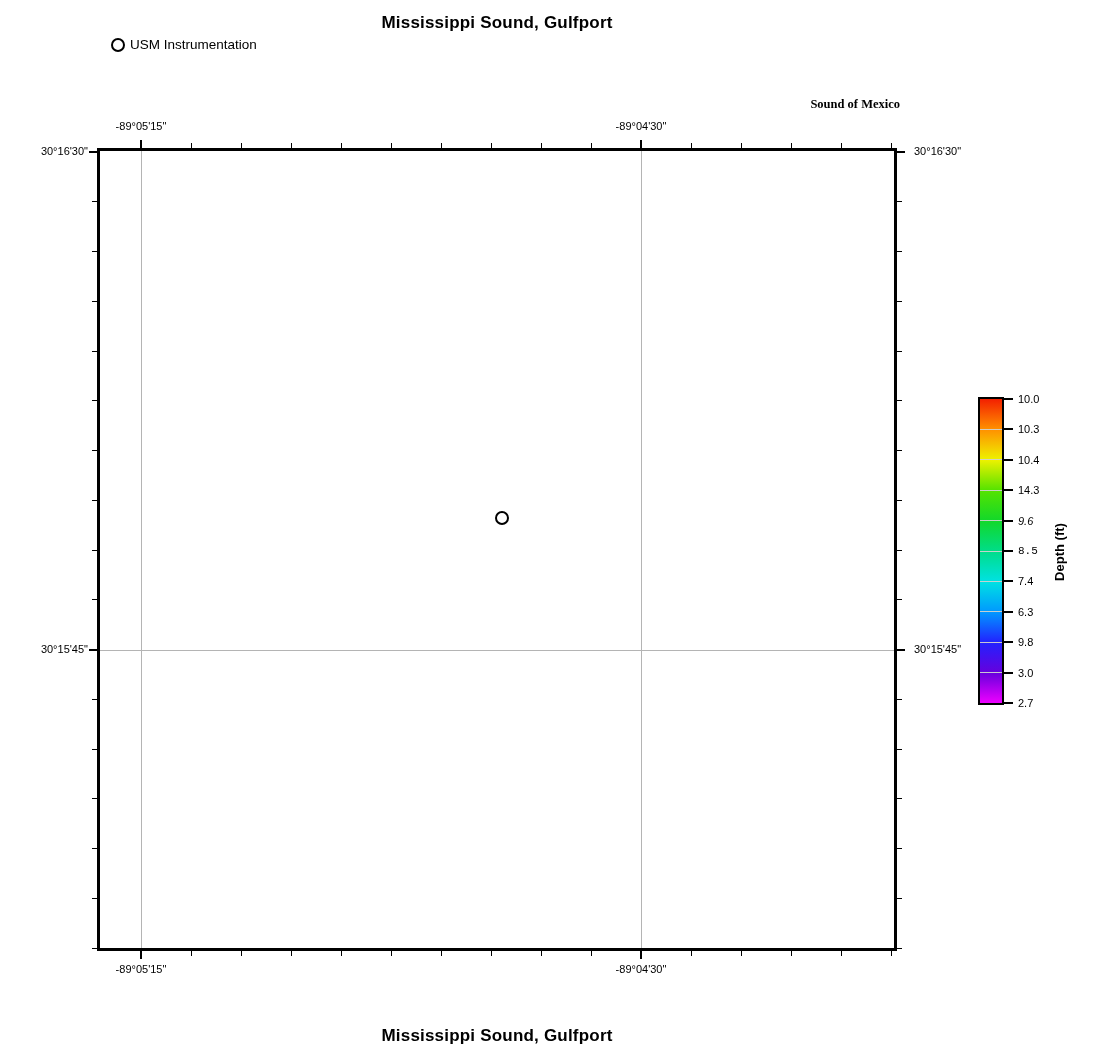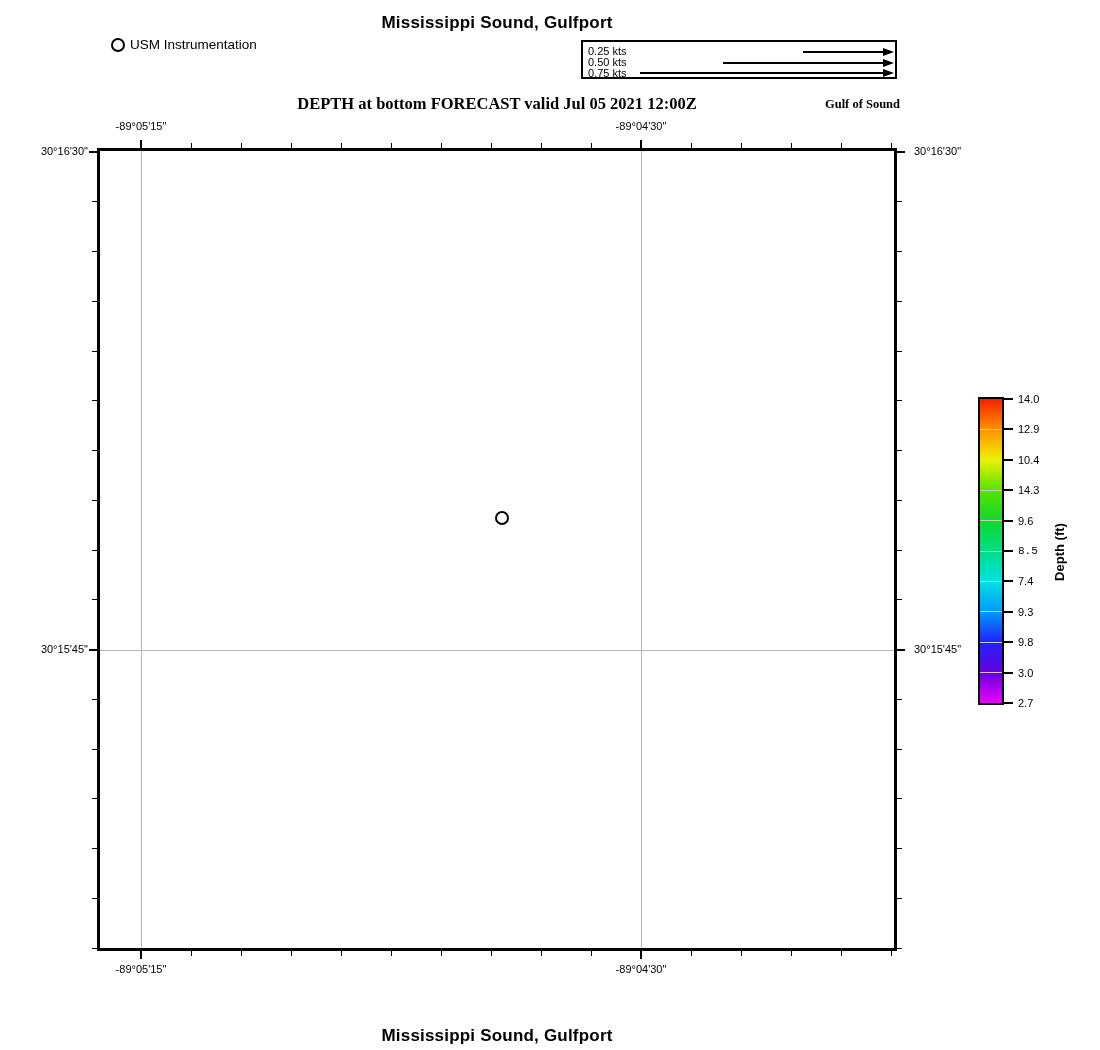--- a/index.html
+++ b/index.html
@@ -47,34 +47,22 @@
 
 <div id="canvas">
 
   <div class="t-top">Mississippi Sound, Gulfport</div>
 
   <div class="usm">
     <span class="ring"></span>
     <span class="usm-label">USM Instrumentation</span>
   </div>
 
-  <div class="speedbox" id="speedbox">
-      <div class="kts-label" style="top: 3px;">0.25 kts</div>
-      <div class="arrowline" style="left: 220px; top: 9px; width: 80px;"></div>
-      <div class="arrowhead" style="left: 300px; top: 6px;"></div>
-      <div class="kts-label" style="top: 14px;">0.50 kts</div>
-      <div class="arrowline" style="left: 140px; top: 20px; width: 160px;"></div>
-      <div class="arrowhead" style="left: 300px; top: 17px;"></div>
-      <div class="kts-label" style="top: 25px;">0.75 kts</div>
-      <div class="arrowline" style="left: 57px; top: 30px; width: 243px;"></div>
-      <div class="arrowhead" style="left: 300px; top: 27px;"></div>
-    </div>
 
-  <div class="sub">DEPTH at bottom FORECAST valid Jul 05 2021 12:00Z</div>
-  <div class="gulf">Gulf of Sound</div>
+  <div class="gulf">Sound of Mexico</div>
 
   <div class="frame" id="frame">
     <div class="station" title=""></div>
   <div class="grid v" style="left: 41px; top: 0px; width: 1px; height: 797px;"></div>
       <div class="grid v" style="left: 541px; top: 0px; width: 1px; height: 797px;"></div>
       <div class="grid h" style="left: 0px; top: 499px; width: 794px; height: 1px;"></div>
     </div>
 
   <div class="cbar" id="cbar" style="background: linear-gradient(rgb(243, 32, 0) 0%, rgb(255, 144, 0) 10%, rgb(238, 242, 0) 20%, rgb(85, 227, 0) 30%, rgb(18, 216, 42) 40%, rgb(0, 221, 136) 50%, rgb(0, 226, 226) 60%, rgb(0, 153, 255) 70%, rgb(34, 34, 255) 80%, rgb(102, 0, 221) 90%, rgb(238, 0, 255) 100%);">
       <div class="sep" style="top: 29.9px;"></div>
@@ -159,34 +147,34 @@
     <div class="tick" style="left: 897px; top: 947.5px; width: 5px; height: 1px;"></div>
     <div class="axlab" style="left: 96px; top: 120px; width: 90px; text-align: center;">-89°05'15"</div>
     <div class="axlab" style="left: 96px; top: 963px; width: 90px; text-align: center;">-89°05'15"</div>
     <div class="axlab" style="left: 596px; top: 120px; width: 90px; text-align: center;">-89°04'30"</div>
     <div class="axlab" style="left: 596px; top: 963px; width: 90px; text-align: center;">-89°04'30"</div>
     <div class="axlab" style="left: 10px; top: 145px; width: 78px; text-align: right;">30°16'30"</div>
     <div class="axlab" style="left: 914px; top: 145px; width: 90px; text-align: left;">30°16'30"</div>
     <div class="axlab" style="left: 10px; top: 643px; width: 78px; text-align: right;">30°15'45"</div>
     <div class="axlab" style="left: 914px; top: 643px; width: 90px; text-align: left;">30°15'45"</div>
     <div class="cbtick" style="top: 398px;"></div>
-    <div class="cblab" style="top: 392px;">14.0</div>
+    <div class="cblab" style="top: 392px;">10.0</div>
     <div class="cbtick" style="top: 428.4px;"></div>
-    <div class="cblab" style="top: 422.4px;">12.9</div>
+    <div class="cblab" style="top: 422.4px;">10.3</div>
     <div class="cbtick" style="top: 458.8px;"></div>
     <div class="cblab" style="top: 452.8px;">10.4</div>
     <div class="cbtick" style="top: 489.2px;"></div>
     <div class="cblab" style="top: 483.2px;">14.3</div>
     <div class="cbtick" style="top: 519.6px;"></div>
-    <div class="cblab" style="top: 513.6px;">9.6</div>
+    <div class="cblab" style="top: 513.6px; font-style: italic;">9.6</div>
     <div class="cbtick" style="top: 550px;"></div>
     <div class="cblab" style="top: 544px; font-family: Liberation Mono, monospace;">8.5</div>
     <div class="cbtick" style="top: 580.4px;"></div>
     <div class="cblab" style="top: 574.4px;">7.4</div>
     <div class="cbtick" style="top: 610.8px;"></div>
-    <div class="cblab" style="top: 604.8px;">9.3</div>
+    <div class="cblab" style="top: 604.8px;">6.3</div>
     <div class="cbtick" style="top: 641.2px;"></div>
     <div class="cblab" style="top: 635.2px;">9.8</div>
     <div class="cbtick" style="top: 671.6px;"></div>
     <div class="cblab" style="top: 665.6px;">3.0</div>
     <div class="cbtick" style="top: 702px;"></div>
     <div class="cblab" style="top: 696px;">2.7</div>
   </div>
 
 </body></html>

